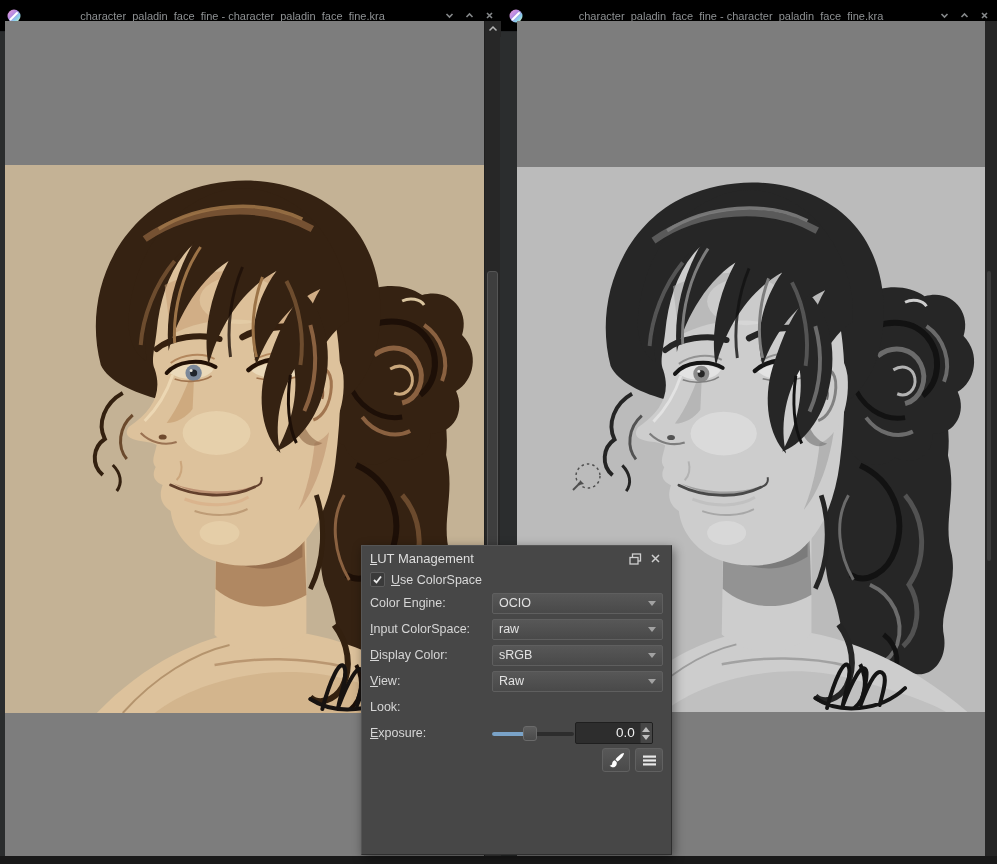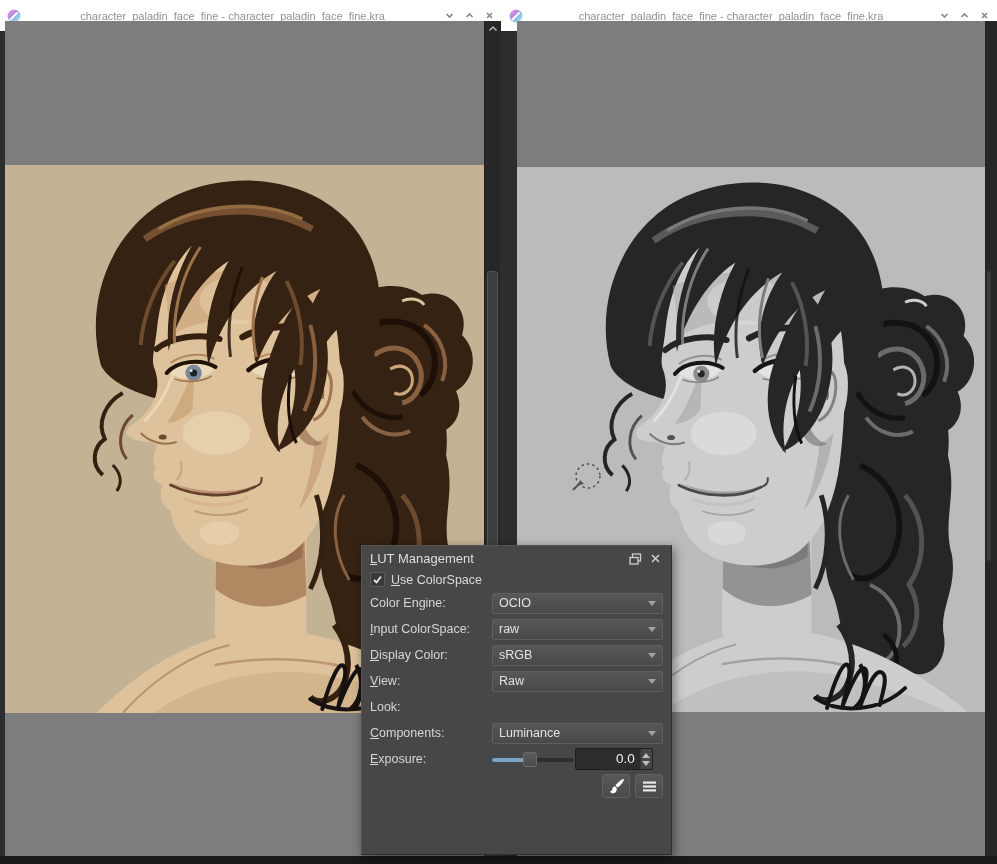--- a/index.html
+++ b/index.html
@@ -2,21 +2,21 @@
 <html><head>
 <meta charset="utf-8">
 <style>
   html,body{margin:0;padding:0;background:#161616;font-family:"Liberation Sans",sans-serif;}
   .screen{position:relative;width:997px;height:864px;background:#1c1c1c;overflow:hidden;}
 
   
   .window{position:absolute;top:0;height:864px;background:#2b2d2e;}
   .window-left{left:0;width:502px;border-right:1px solid #1f1f1f;}
   .window-right{left:502px;width:495px;}
-  .titlebar{position:absolute;top:0;left:0;right:0;height:32px;background:#ffffff;display:flex;align-items:center;padding:0 7px;box-sizing:border-box;border-bottom:1px solid #242628;}
+  .titlebar{position:absolute;top:0;left:0;right:0;height:32px;background:#000000;display:flex;align-items:center;padding:0 7px;box-sizing:border-box;border-bottom:1px solid #242628;}
   .titlebar .title{flex:1;text-align:center;font-size:11px;color:#8e9193;white-space:nowrap;overflow:hidden;}
   .app-icon{width:14px;height:14px;flex:none;}
   .win-controls{display:flex;gap:9px;align-items:center;flex:none;}
   .win-btn{width:11px;height:11px;display:flex;align-items:center;justify-content:center;}
 
   .viewport{position:absolute;background:#7d7d7d;overflow:hidden;}
   .window-left .viewport{left:5px;top:21px;width:479px;height:835px;}
   .window-right .viewport{left:15px;top:21px;width:468px;height:835px;}
   .canvas{position:absolute;left:0;right:0;}
   .window-left .canvas{top:144px;height:548px;}
@@ -334,27 +334,20 @@
       <div class="dropdown">
         <span class="dd-value">Raw</span>
         <span class="dd-arrow"></span>
       </div>
     </div>
 
     <div class="lrow">
       <span class="lbl"><span>Look:</span><span class="accel"></span><span></span></span>
     </div>
 
-    <div class="lrow">
-      <span class="lbl"><span></span><span class="accel">C</span><span>omponents:</span></span>
-      <div class="dropdown">
-        <span class="dd-value">Luminance</span>
-        <span class="dd-arrow"></span>
-      </div>
-    </div>
 
     <div class="lrow">
       <span class="lbl"><span></span><span class="accel">E</span><span>xposure:</span></span>
       <div class="slider">
         <div class="slider-track"></div>
         <div class="slider-fill" style="width: 46%;"></div>
         <div class="slider-handle" style="left: 46%;"></div>
       </div>
       <div class="spinbox">
         <span class="spin-value">0.0</span>

